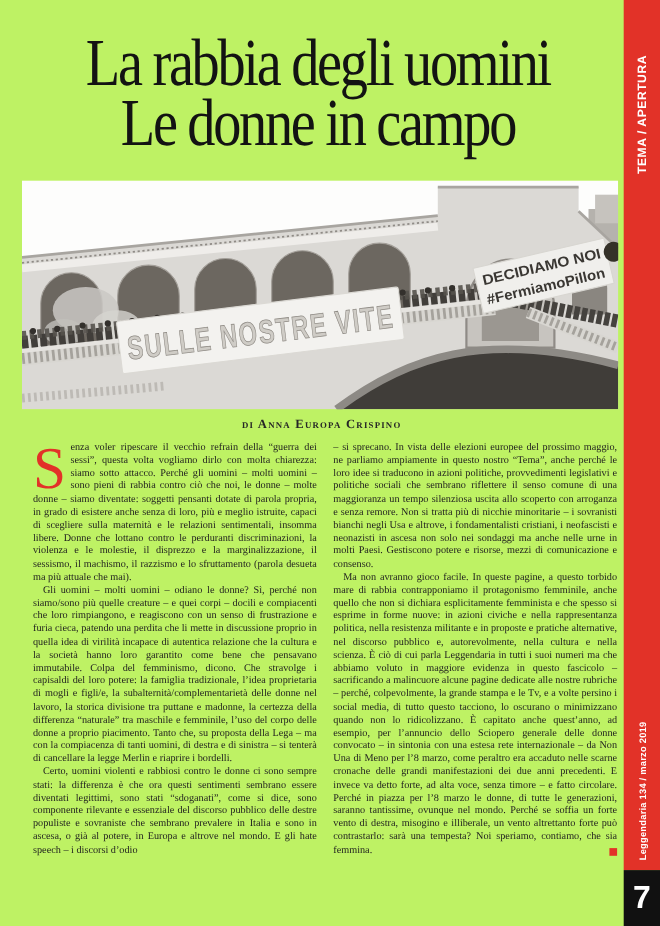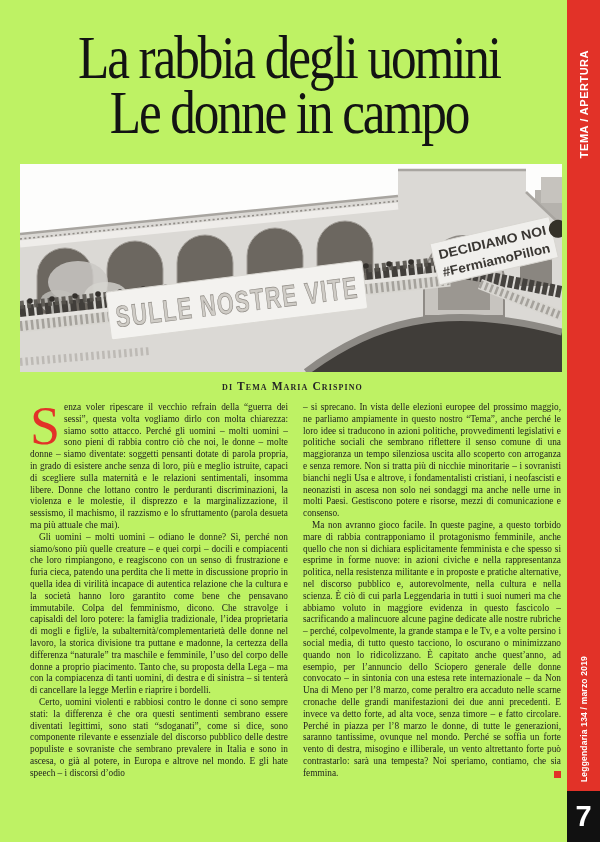--- a/index.html
+++ b/index.html
@@ -116,21 +116,21 @@
 
       <g transform="translate(410,80) rotate(-13)">
         <rect x="0" y="0" width="122" height="42" fill="#f0efec" stroke="#d8d6d1"></rect>
         <circle cx="128" cy="14" r="9" fill="#343128"></circle>
         <text class="banner-text" x="61" y="17" text-anchor="middle" font-size="13" font-weight="700" fill="#3a3733" textLength="110" lengthAdjust="spacingAndGlyphs">DECIDIAMO NOI</text>
         <text class="banner-text" x="61" y="35" text-anchor="middle" font-size="13" font-weight="700" fill="#3a3733" textLength="110" lengthAdjust="spacingAndGlyphs">#FermiamoPillon</text>
       </g>
     </svg>
   </div>
 
-  <div class="byline">di Tema Maria Crispino</div>
+  <div class="byline">di Anna Europa Crispino</div>
 
   <div class="columns">
     <div class="col">
         <p><span class="dropcap">S</span><span>enza voler ripescare il vecchio refrain della “guerra dei sessi”, questa volta vogliamo dirlo con molta chiarezza: siamo sotto attacco. Perché gli uomini – molti uomini – sono pieni di rabbia contro ciò che noi, le donne – molte donne – siamo diventate: soggetti pensanti dotate di parola propria, in grado di esistere anche senza di loro, più e meglio istruite, capaci di scegliere sulla maternità e le relazioni sentimentali, insomma libere. Donne che lottano contro le perduranti discriminazioni, la violenza e le molestie, il disprezzo e la marginalizzazione, il sessismo, il machismo, il razzismo e lo sfruttamento (parola desueta ma più attuale che mai).</span></p>
         <p class="ind"><span>Gli uomini – molti uomini – odiano le donne? Sì, perché non siamo/sono più quelle creature – e quei corpi – docili e compiacenti che loro rimpiangono, e reagiscono con un senso di frustrazione e furia cieca, patendo una perdita che li mette in discussione proprio in quella idea di virilità incapace di autentica relazione che la cultura e la società hanno loro garantito come bene che pensavano immutabile. Colpa del femminismo, dicono. Che stravolge i capisaldi del loro potere: la famiglia tradizionale, l’idea proprietaria di mogli e figli/e, la subalternità/complementarietà delle donne nel lavoro, la storica divisione tra puttane e madonne, la certezza della differenza “naturale” tra maschile e femminile, l’uso del corpo delle donne a proprio piacimento. Tanto che, su proposta della Lega – ma con la compiacenza di tanti uomini, di destra e di sinistra – si tenterà di cancellare la legge Merlin e riaprire i bordelli.</span></p>
         <p class="ind"><span>Certo, uomini violenti e rabbiosi contro le donne ci sono sempre stati: la differenza è che ora questi sentimenti sembrano essere diventati legittimi, sono stati “sdoganati”, come si dice, sono componente rilevante e essenziale del discorso pubblico delle destre populiste e sovraniste che sembrano prevalere in Italia e sono in ascesa, o già al potere, in Europa e altrove nel mondo. E gli </span><span class="it">hate speech</span><span> – i discorsi d’odio</span></p>
       </div>
     <div class="col">
         <p><span>– si sprecano. In vista delle elezioni europee del prossimo maggio, ne parliamo ampiamente in questo nostro “Tema”, anche perché le loro idee si traducono in azioni politiche, provvedimenti legislativi e politiche sociali che sembrano riflettere il senso comune di una maggioranza un tempo silenziosa uscita allo scoperto con arroganza e senza remore. Non si tratta più di nicchie minoritarie – i sovranisti bianchi negli Usa e altrove, i fondamentalisti cristiani, i neofascisti e neonazisti in ascesa non solo nei sondaggi ma anche nelle urne in molti Paesi. Gestiscono potere e risorse, mezzi di comunicazione e consenso.</span></p>
         <p class="ind"><span>Ma non avranno gioco facile. In queste pagine, a questo torbido mare di rabbia contrapponiamo il protagonismo femminile, anche quello che non si dichiara esplicitamente femminista e che spesso si esprime in forme nuove: in azioni civiche e nella rappresentanza politica, nella resistenza militante e in proposte e pratiche alternative, nel discorso pubblico e, autorevolmente, nella cultura e nella scienza. È ciò di cui parla </span><span class="it">Leggendaria</span><span> in tutti i suoi numeri ma che abbiamo voluto in maggiore evidenza in questo fascicolo – sacrificando a malincuore alcune pagine dedicate alle nostre rubriche – perché, colpevolmente, la grande stampa e le Tv, e a volte persino i social media, di tutto questo tacciono, lo oscurano o minimizzano quando non lo ridicolizzano. È capitato anche quest’anno, ad esempio, per l’annuncio dello Sciopero generale delle donne convocato – in sintonia con una estesa rete internazionale – da </span><span class="it">Non Una di Meno</span><span> per l’8 marzo, come peraltro era accaduto nelle scarne cronache delle grandi manifestazioni dei due anni precedenti. E invece va detto forte, ad alta voce, senza timore – e fatto circolare. Perché in piazza per l’8 marzo le donne, di tutte le generazioni, saranno tantissime, ovunque nel mondo. Perché se soffia un forte vento di destra, misogino e illiberale, un vento altrettanto forte può contrastarlo: sarà una tempesta? Noi speriamo, contiamo, che sia femmina.</span><span class="endmark"></span></p>

